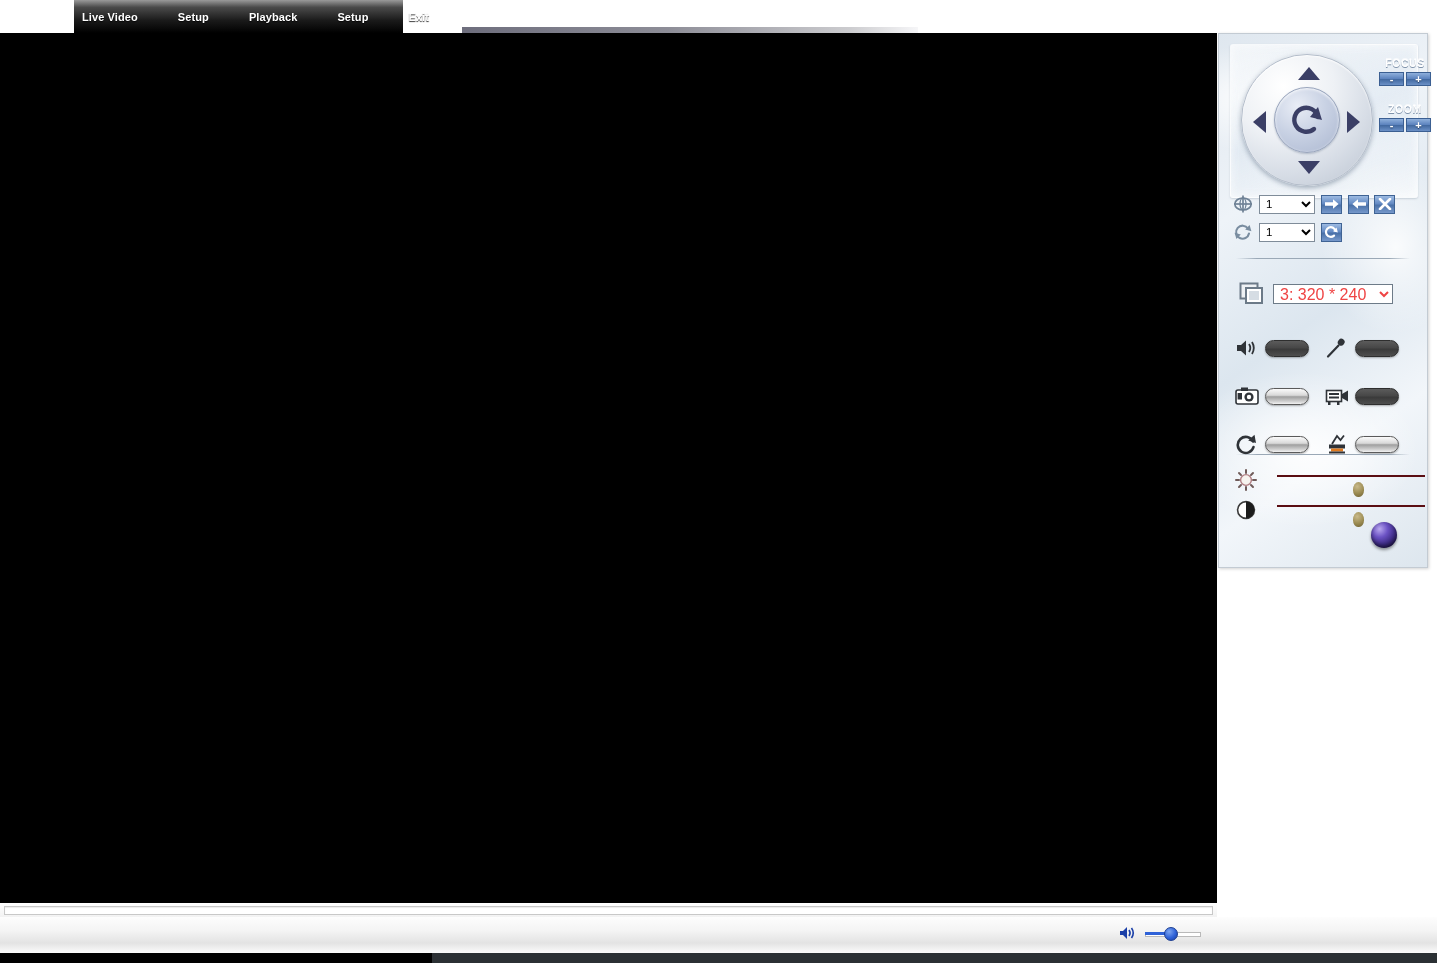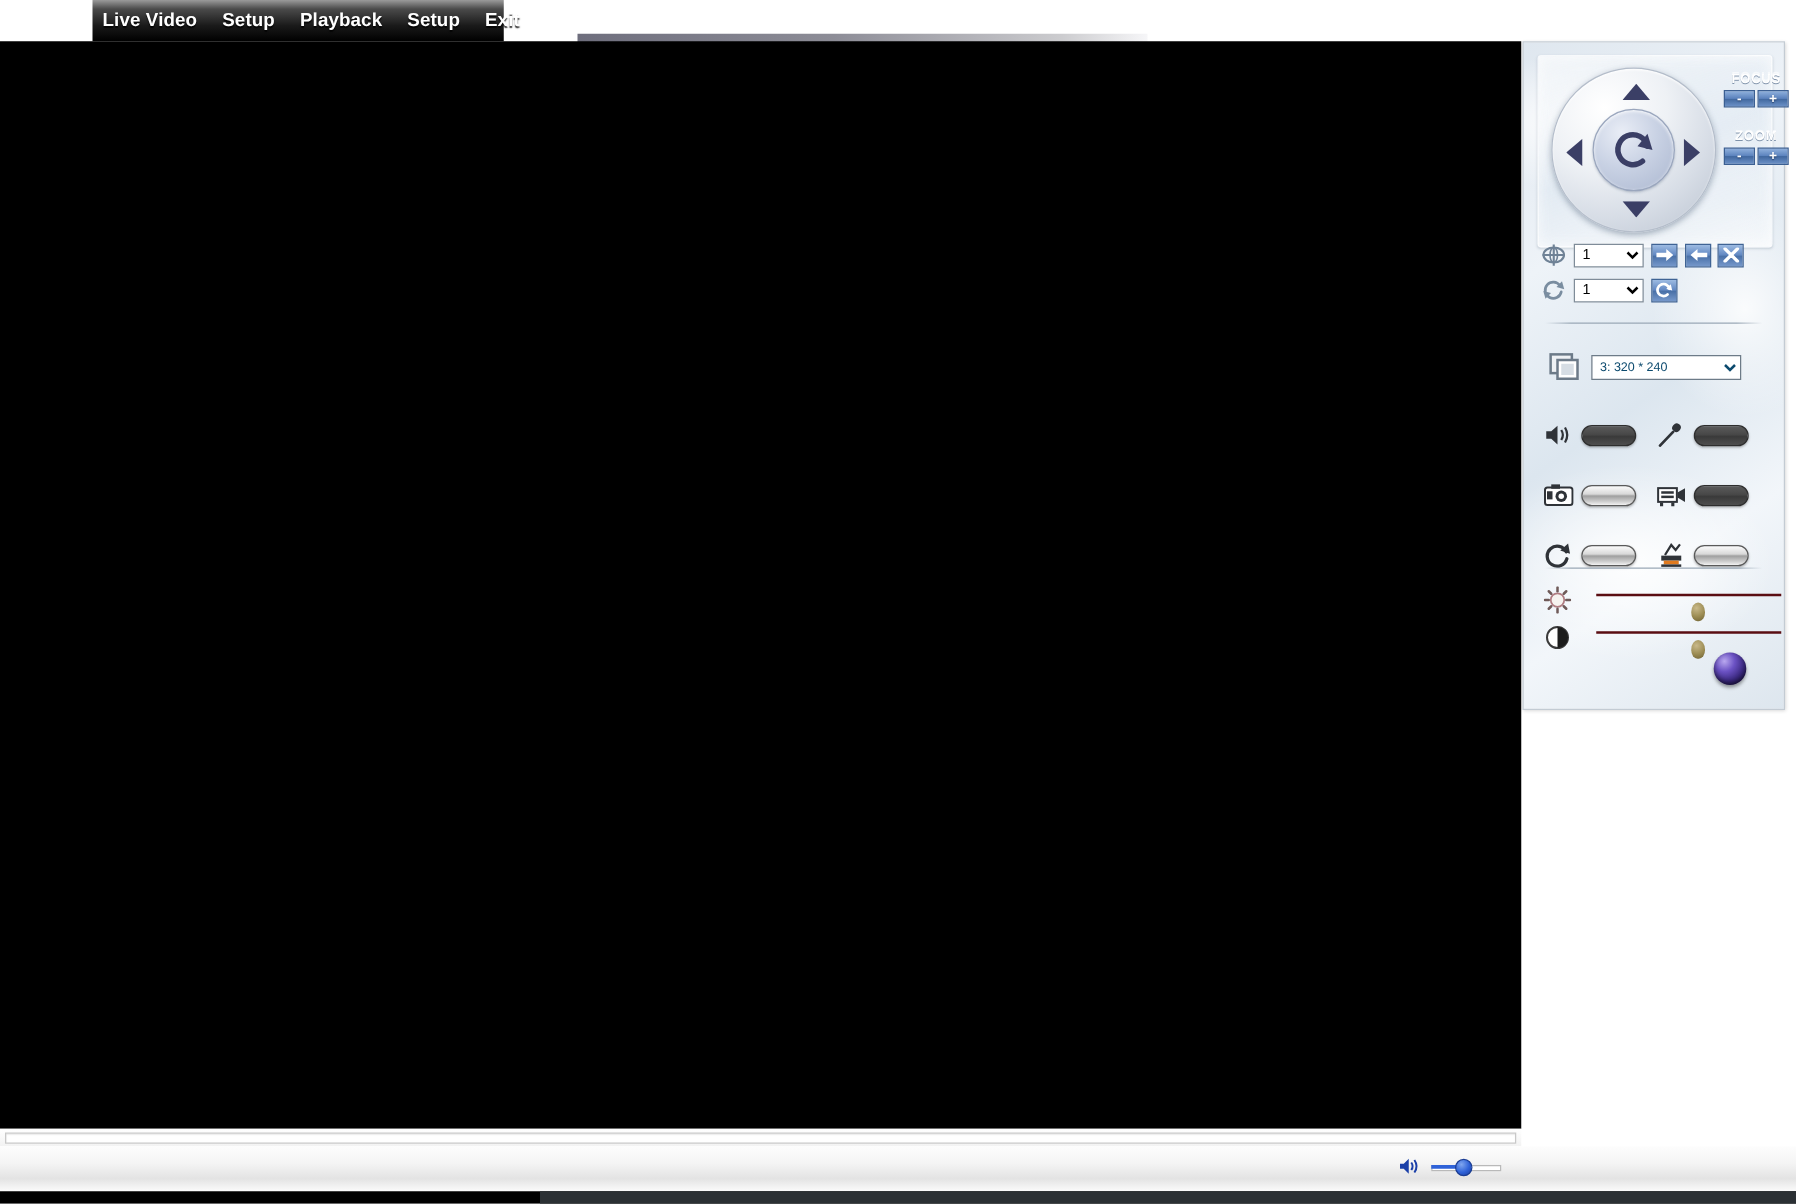--- a/index.html
+++ b/index.html
@@ -11,22 +11,22 @@
   }
   #root { position: relative; width: 1437px; height: 963px; }
 
   
   .navbar {
     position: absolute; left: 74px; top: 0; width: 329px; height: 33px;
     background: linear-gradient(180deg, #9a9a9a 0%, #4a4a4a 22%, #1a1a1a 62%, #000000 100%);
     display: flex; align-items: center;
   }
   .nav-item {
-    color: #ffffff; font-size: 15px; font-weight: bold;
-    padding: 0 10px; cursor: pointer; white-space: nowrap;
+    color: #ffffff; font-size: 11px; font-weight: bold;
+    padding: 0 20px; cursor: pointer; white-space: nowrap;
     text-shadow: 0 1px 1px rgba(0,0,0,.8);
     letter-spacing: .1px;
   }
   .nav-item:first-child { padding-left: 8px; }
 
   
   .top-stray {
     position: absolute; left: 462px; top: 27px; width: 456px; height: 7px;
     background: linear-gradient(90deg, #6e6e7d 0%, #8d8d97 45%, #cccccf 85%, #f6f6f8 100%);
   }
@@ -186,23 +186,23 @@
   }
   .div-1 { top: 224px; }
   .div-2 { top: 420px; }
 
   
   .res-row {
     position: absolute; left: 20px; top: 248px; display: flex; align-items: center; gap: 8px;
   }
   .res-icon { width: 26px; height: 24px; position: relative; flex: none; }
   .res-select {
-    width: 120px; height: 20px; font-size: 10px;
+    width: 120px; height: 20px; font-size: 16px;
     font-family: "Liberation Sans", sans-serif;
-    border: 1px solid #6d7b88; background: #ffffff; color: #0c4a6e;
+    border: 1px solid #6d7b88; background: #ffffff; color: #ef4444;
     padding: 0 2px; box-sizing: border-box;
   }
 
   
   .fn-grid {
     position: absolute; left: 16px; top: 290px; width: 180px;
   }
   .fn-row { display: flex; height: 48px; align-items: center; }
   .fn-cell { display: flex; align-items: center; width: 90px; gap: 6px; }
   .fn-icon { width: 24px; height: 22px; position: relative; flex: none; }

